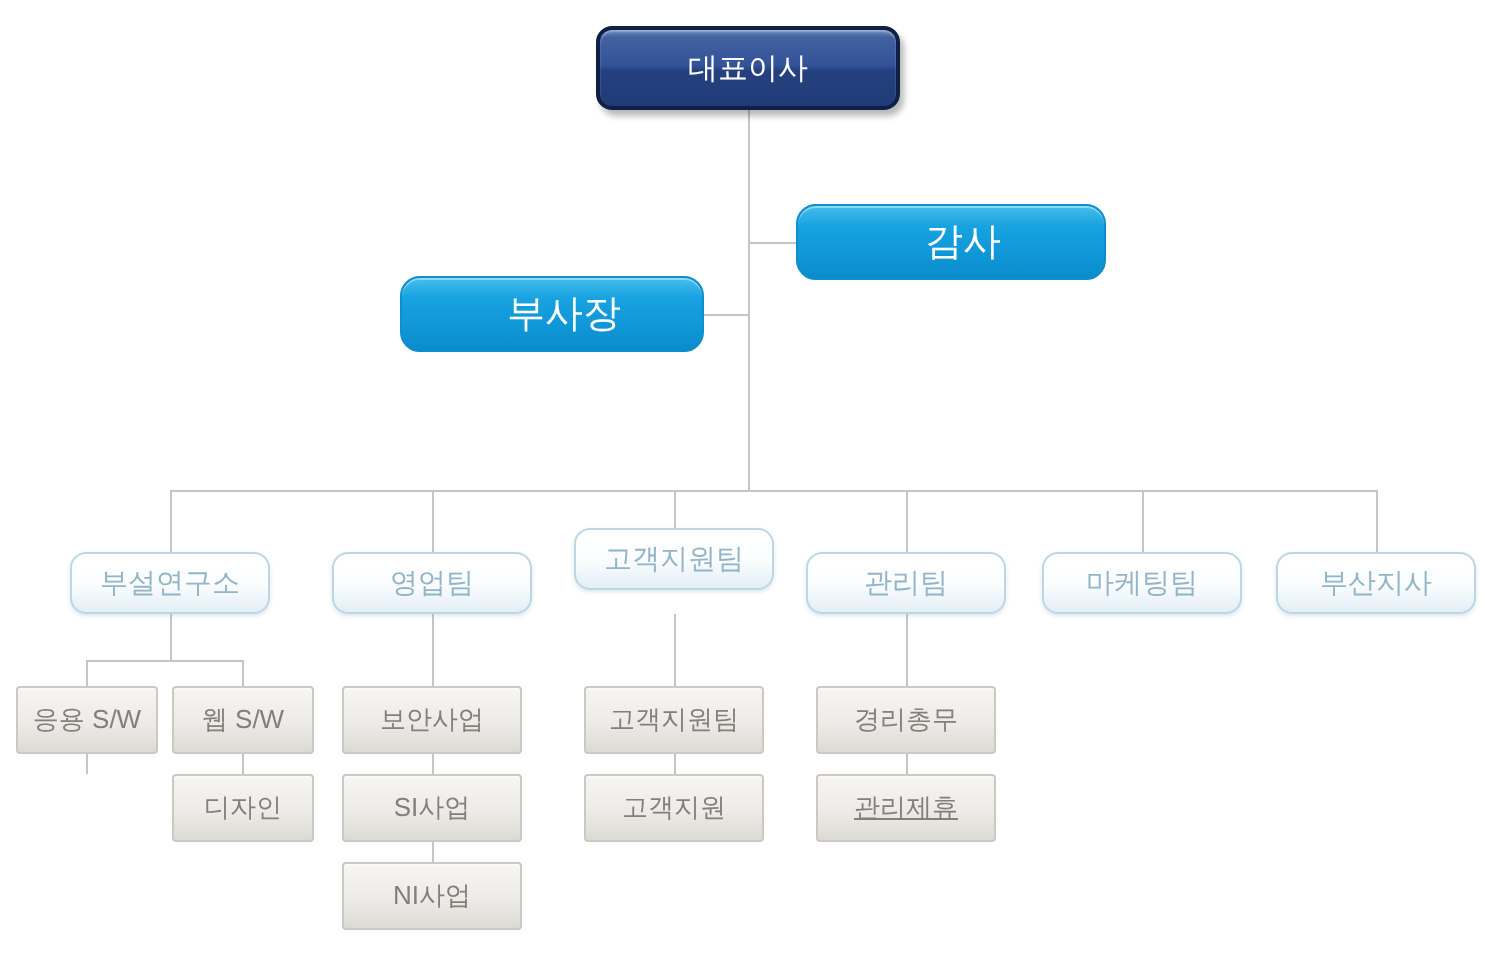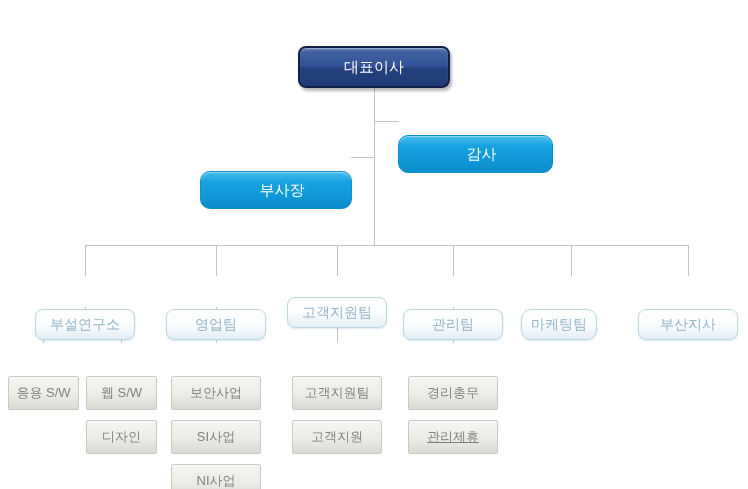--- a/index.html
+++ b/index.html
@@ -15,38 +15,37 @@
     overflow: hidden;
   }
   .node {
     position: absolute;
     box-sizing: border-box;
     display: flex;
     align-items: center;
     justify-content: center;
     text-align: center;
     white-space: nowrap;
-    margin-top: 33px;
   }
   
   .node.ceo {
     background: linear-gradient(180deg, #6d88bd 0%, #41619f 10%, #33539a 46%, #24407e 54%, #203c78 100%);
     border: 2px solid var(--ceo-border, #0f1f45);
     border-radius: 8px;
     color: #ffffff;
     font-size: 15px;
     box-shadow: 2px 3px 3px rgba(0,0,0,0.28), inset 0 1px 1px rgba(255,255,255,0.35);
   }
   
   .node.exec {
     background: linear-gradient(180deg, #47bdec 0%, #17a2e0 28%, #0f96d6 70%, #0a8ccb 100%);
     border: 1px solid #0d8fcd;
     border-radius: 10px;
     color: #ffffff;
-    font-size: 15px;
+    font-size: 19px;
     box-shadow: inset 0 1px 0 rgba(255,255,255,0.4);
     padding-left: 12px;
   }
   
   .node.dept {
     background: linear-gradient(180deg, #ffffff 0%, #fbfdfe 50%, #e3eef5 100%);
     border: 1px solid var(--dept-border, #bcd6e2);
     border-radius: 8px;
     color: var(--dept-text, #93b5c8);
     font-size: 14px;
@@ -117,21 +116,21 @@
   </div>
   <div class="node dept" style="left:166px; top:276px; width:100px; height:31px;">
     <span>영업팀</span>
   </div>
   <div class="node dept" style="left:287px; top:264px; width:100px; height:31px;">
     <span>고객지원팀</span>
   </div>
   <div class="node dept" style="left:403px; top:276px; width:100px; height:31px;">
     <span>관리팀</span>
   </div>
-  <div class="node dept" style="left:521px; top:276px; width:76px; height:31px;border-radius:10px;">
+  <div class="node dept" style="left:521px; top:276px; width:100px; height:31px;">
     <span>마케팅팀</span>
   </div>
   <div class="node dept" style="left:638px; top:276px; width:100px; height:31px;">
     <span>부산지사</span>
   </div>
 
   <div class="node sub" style="left:8px;   top:343px; width:71px; height:34px;">
     <span>응용 S/W</span>
   </div>
   <div class="node sub" style="left:86px;  top:343px; width:71px; height:34px;">

